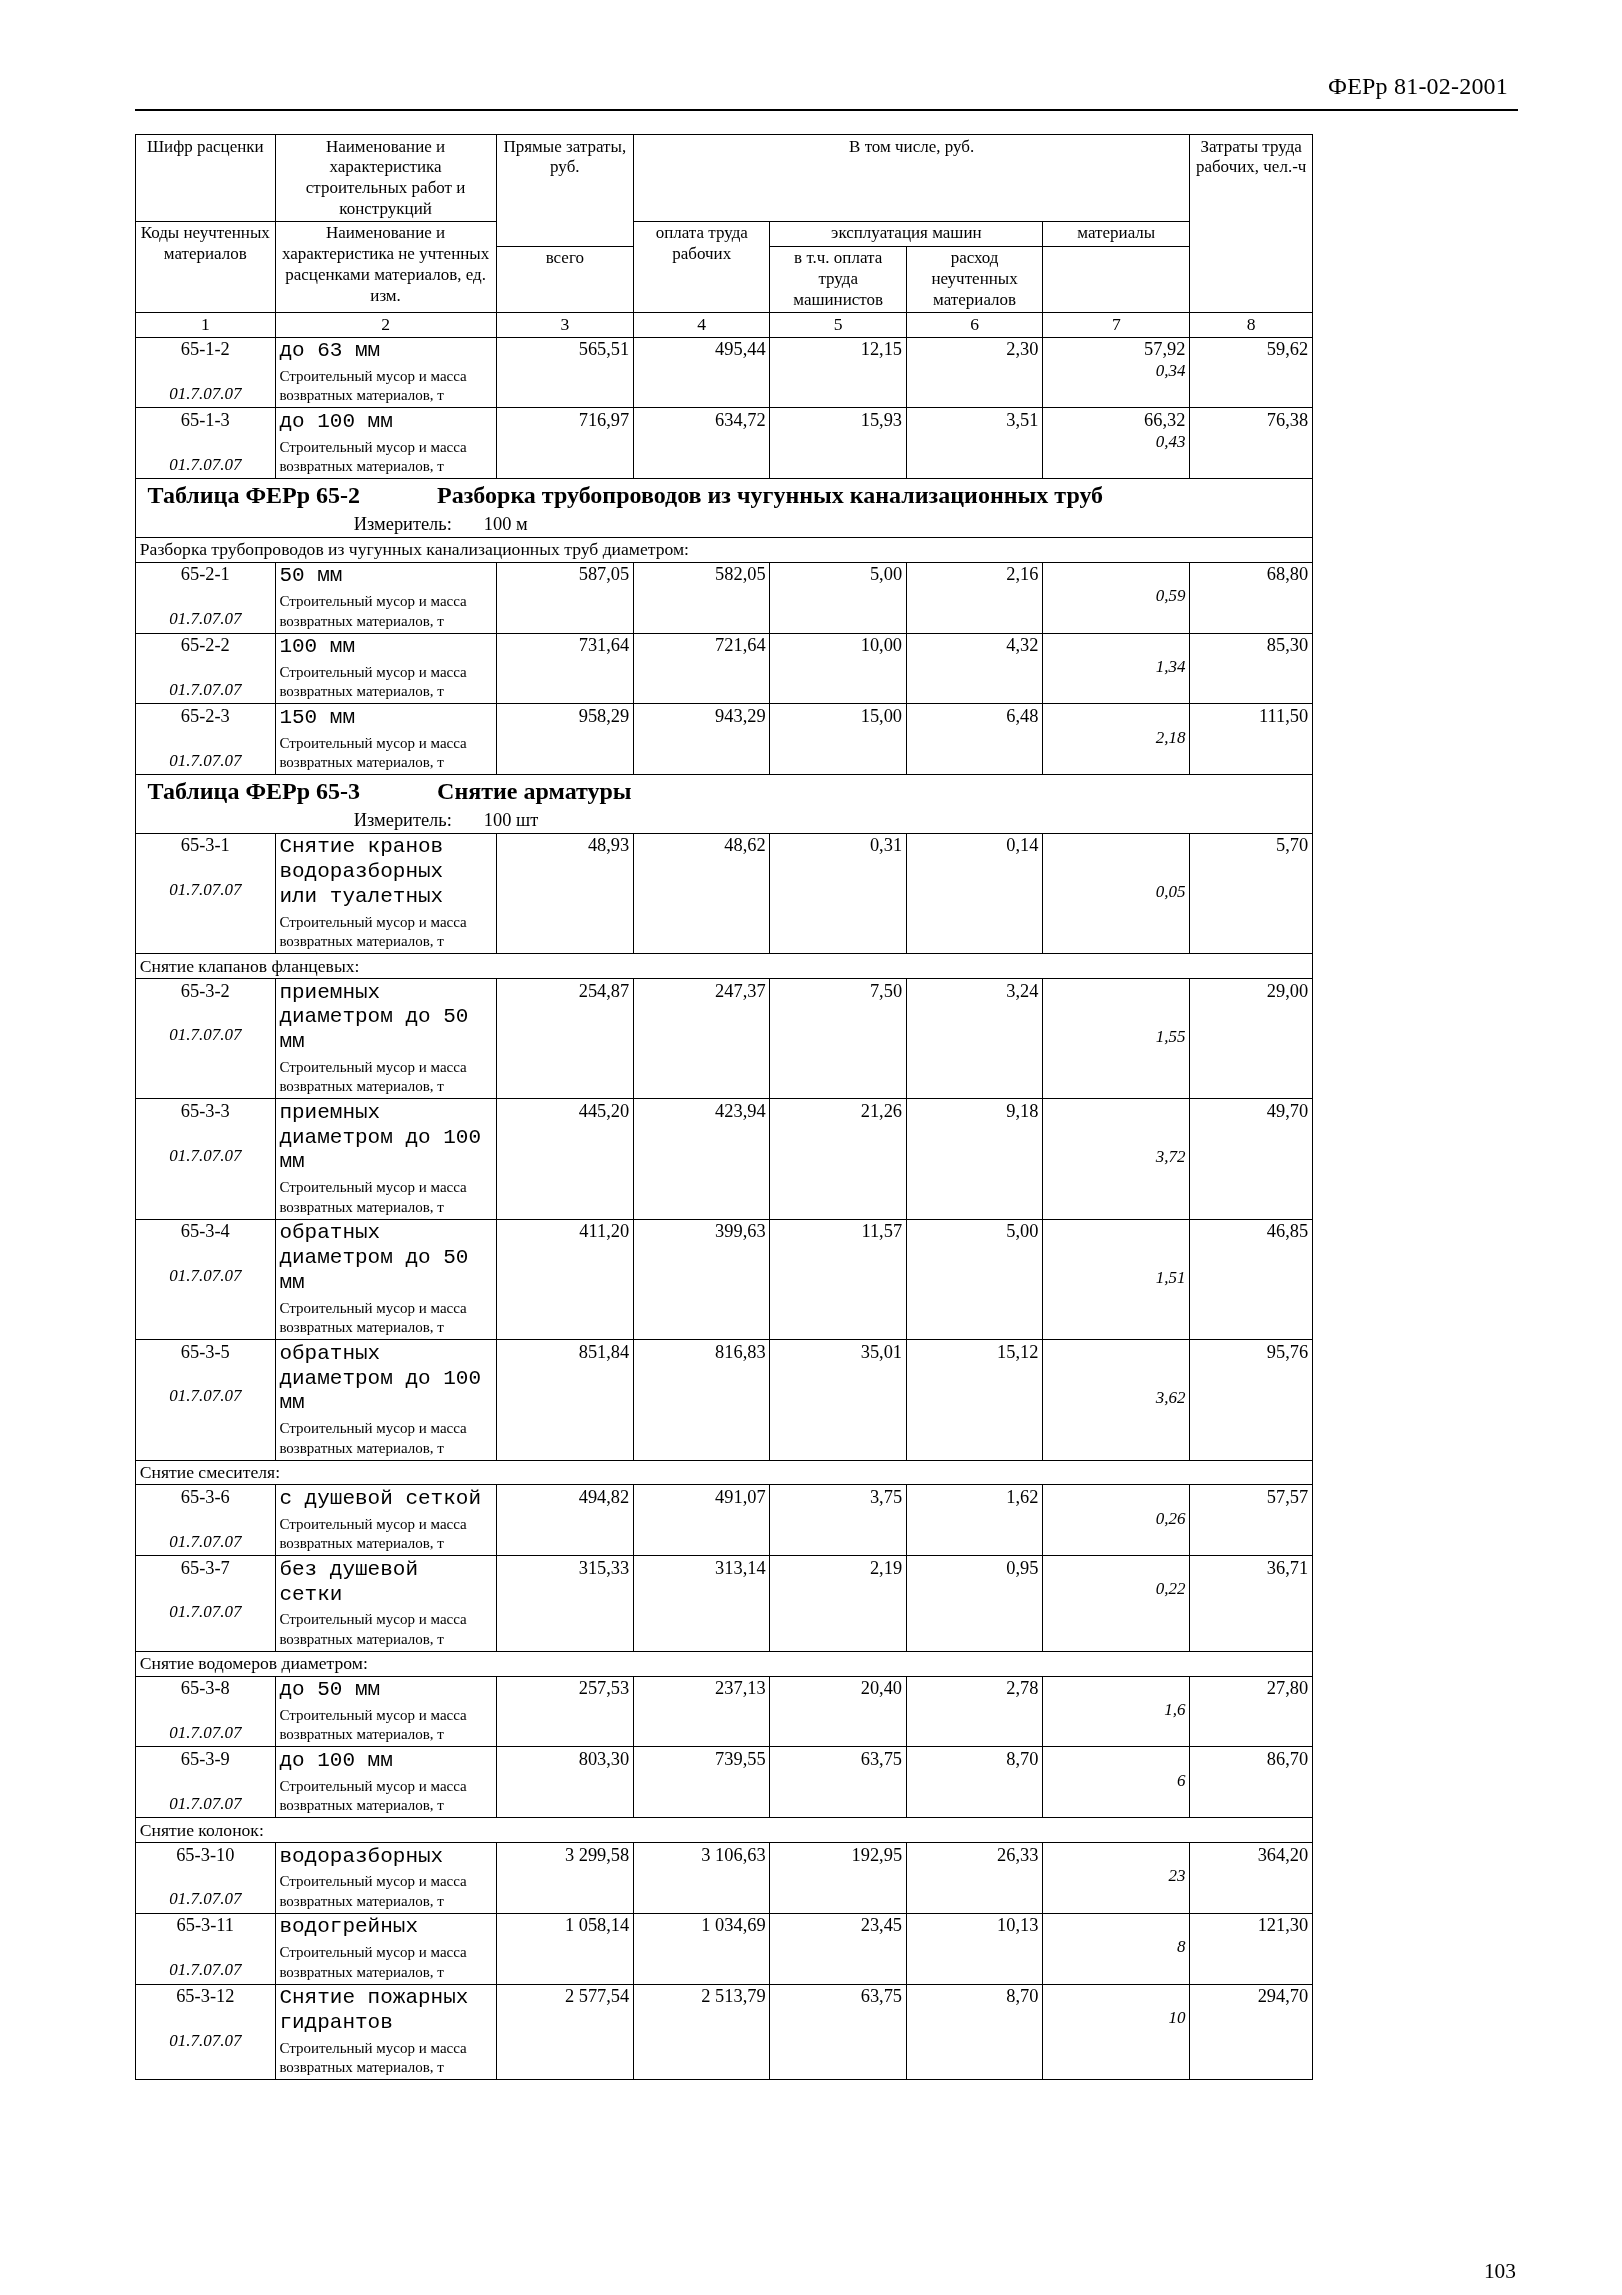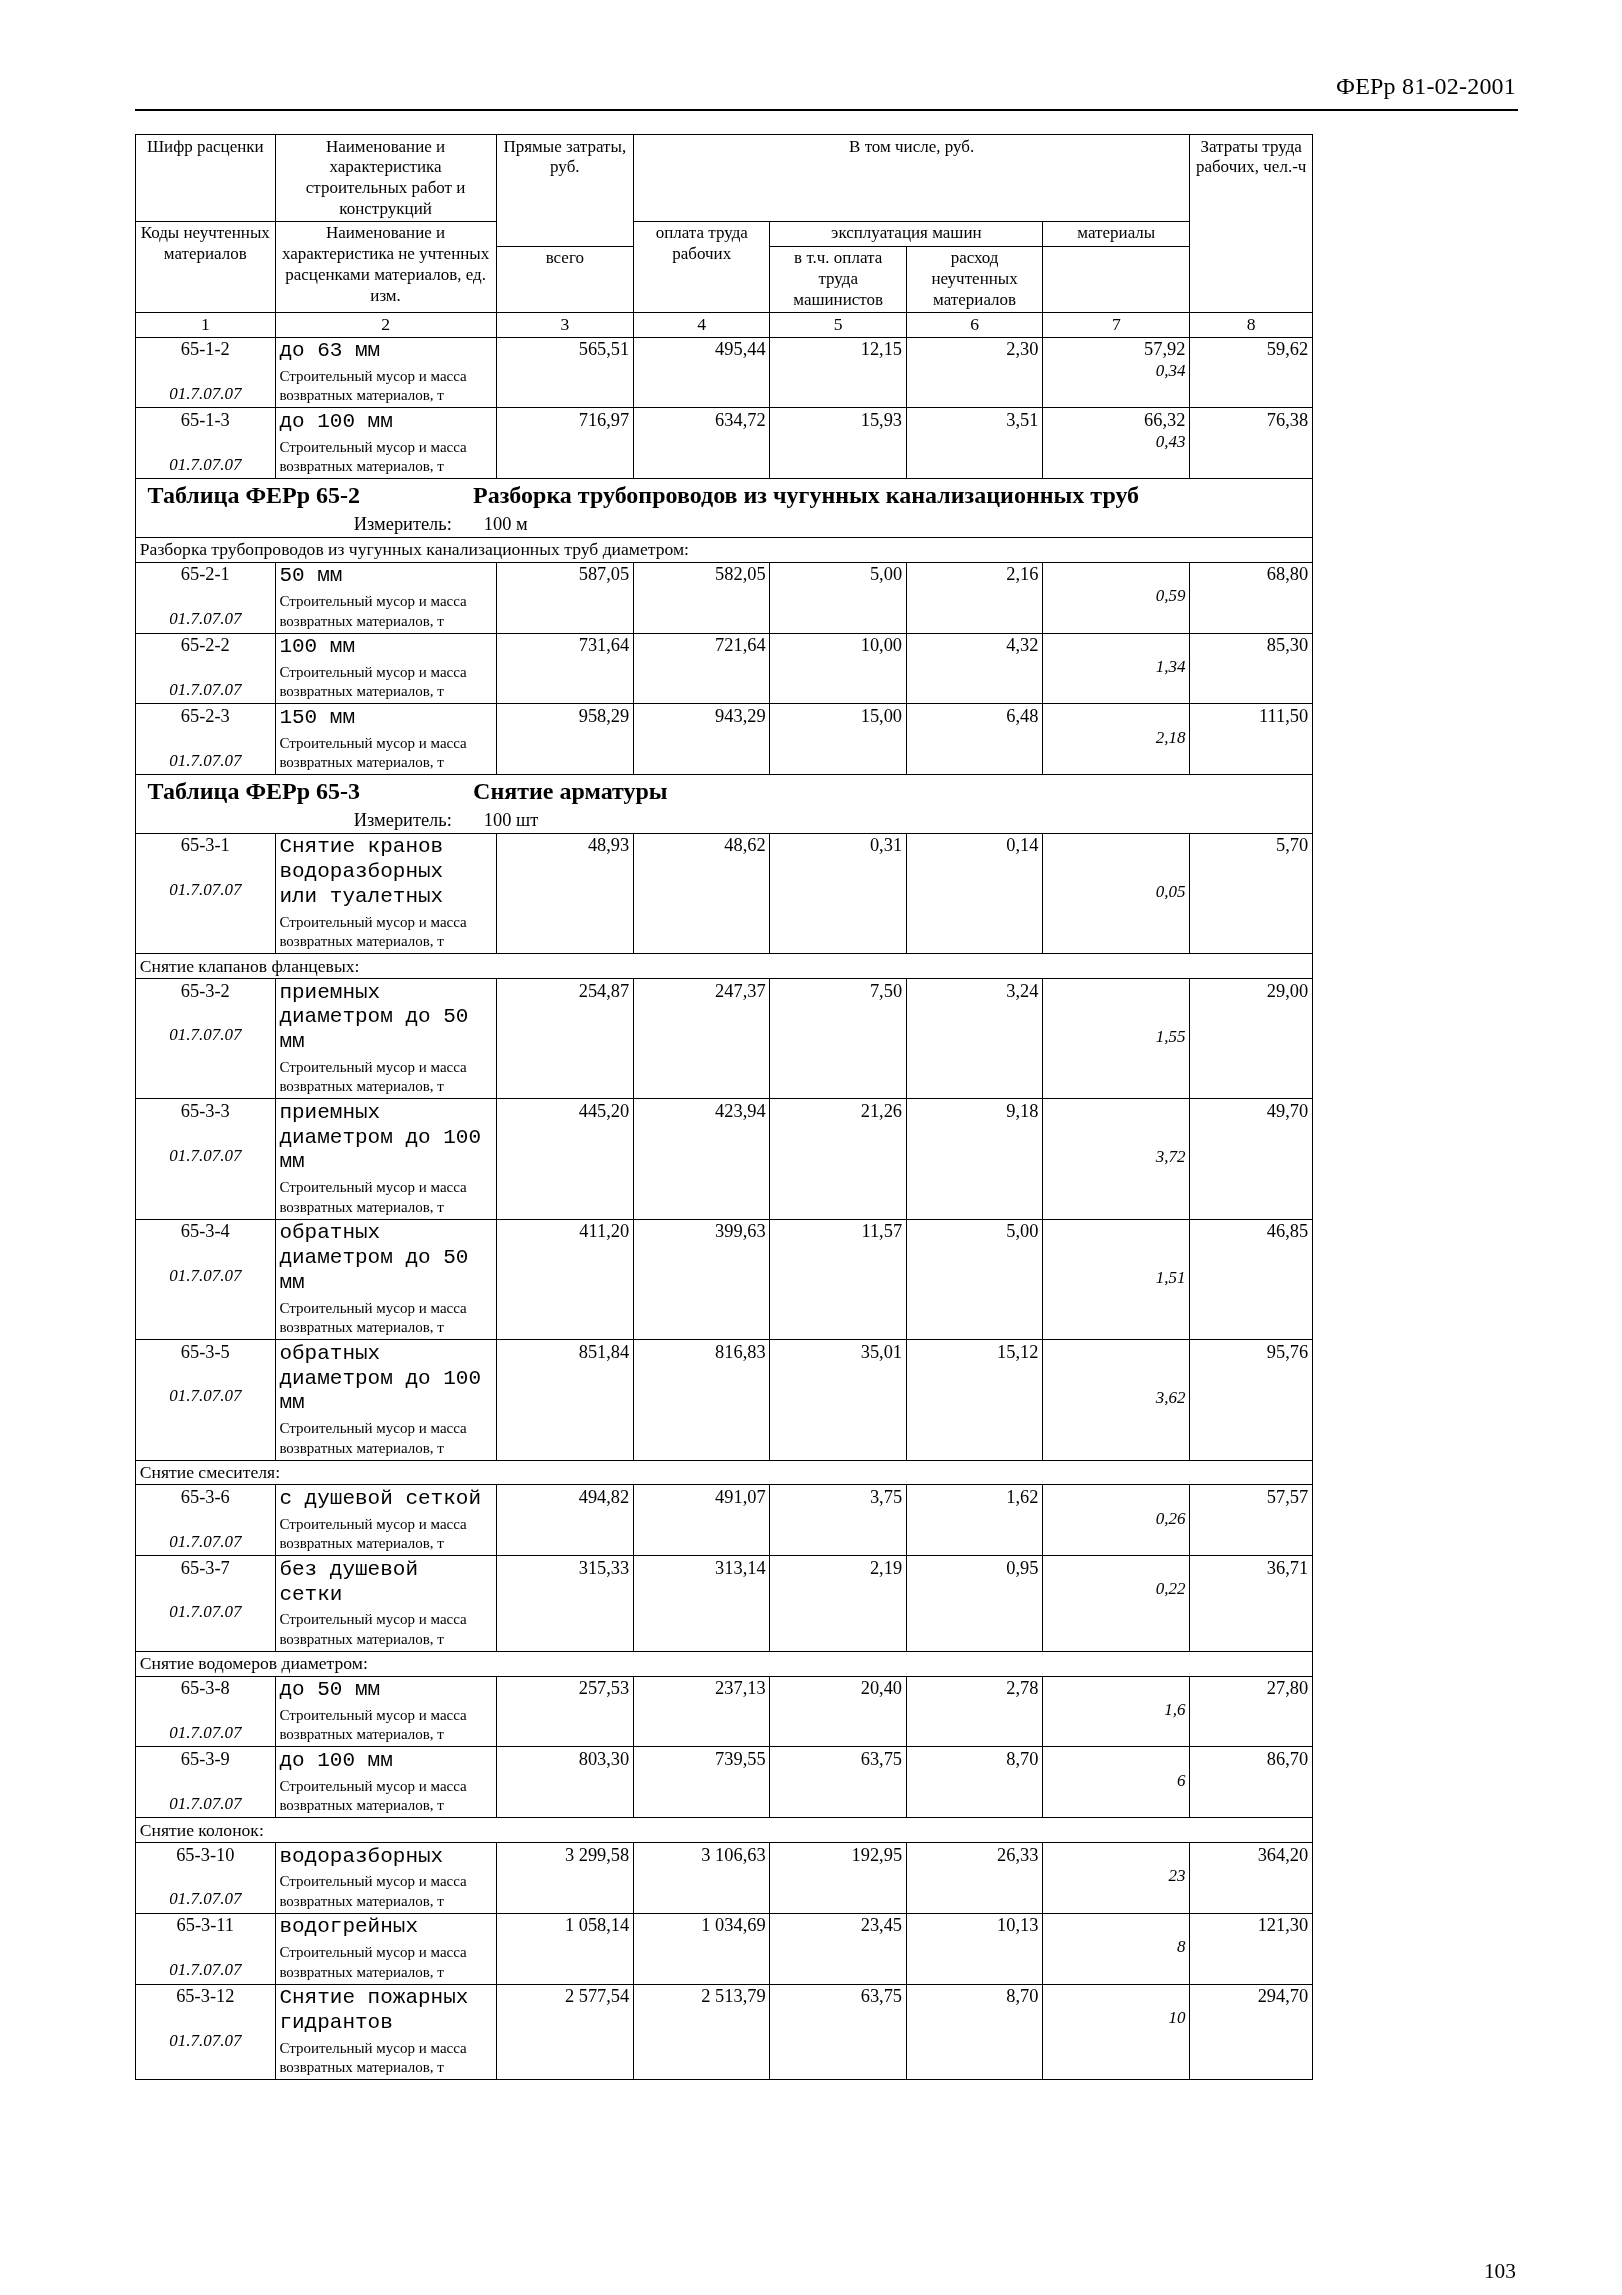--- a/index.html
+++ b/index.html
@@ -14,21 +14,21 @@
   }
   .page {
     position: relative;
     width: 1623px;
     height: 2295px;
     padding: 0;
   }
   
   .doc-header {
     position: absolute;
-    left: 133px;
+    left: 125px;
     top: 73px;
     width: 1383px;
     text-align: right;
     font-size: 24px;
     letter-spacing: 0.2px;
   }
   .header-rule {
     position: absolute;
     left: 135px;
     top: 109px;
@@ -115,21 +115,20 @@
   .num .mat-sub.push { margin-top: 24.5px; }
   
   .sect-title td {
     padding: 4.6px 0 6.1px 0;
     border-left: 1.1px solid #000;
     border-right: 1.1px solid #000;
   }
   .sect-title .st-inner {
     display: flex;
     align-items: flex-end;
-    gap: 36px;
   }
   .st-label {
     font-weight: bold;
     font-size: 24px;
     padding-left: 7.7px;
     white-space: nowrap;
   }
   .st-name {
     font-weight: bold;
     font-size: 24px;

